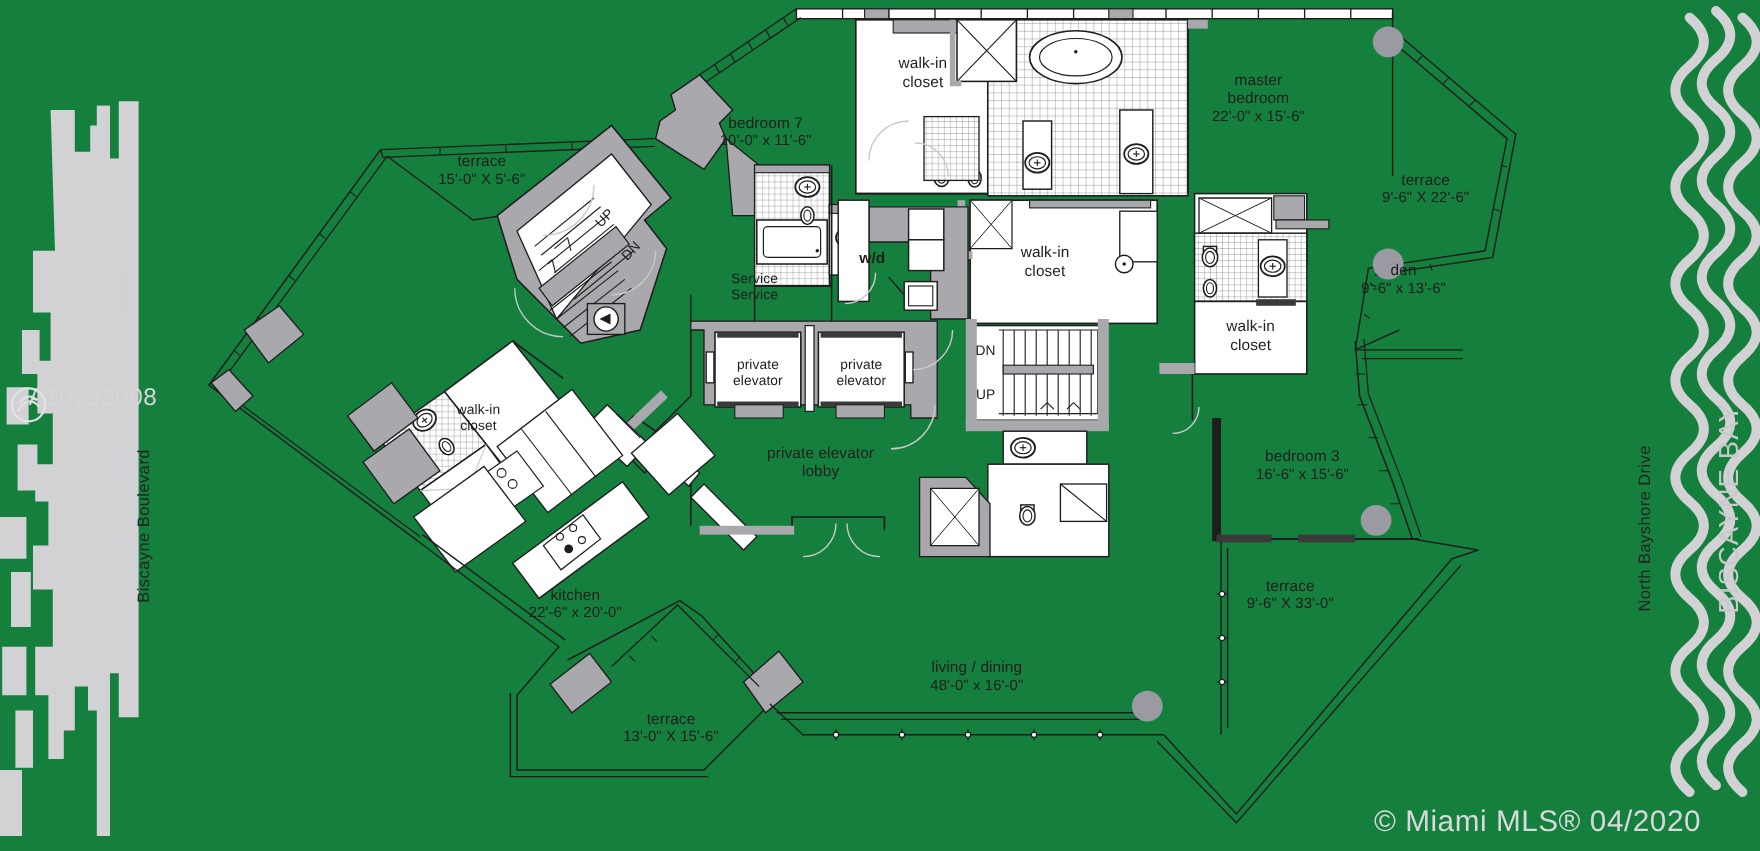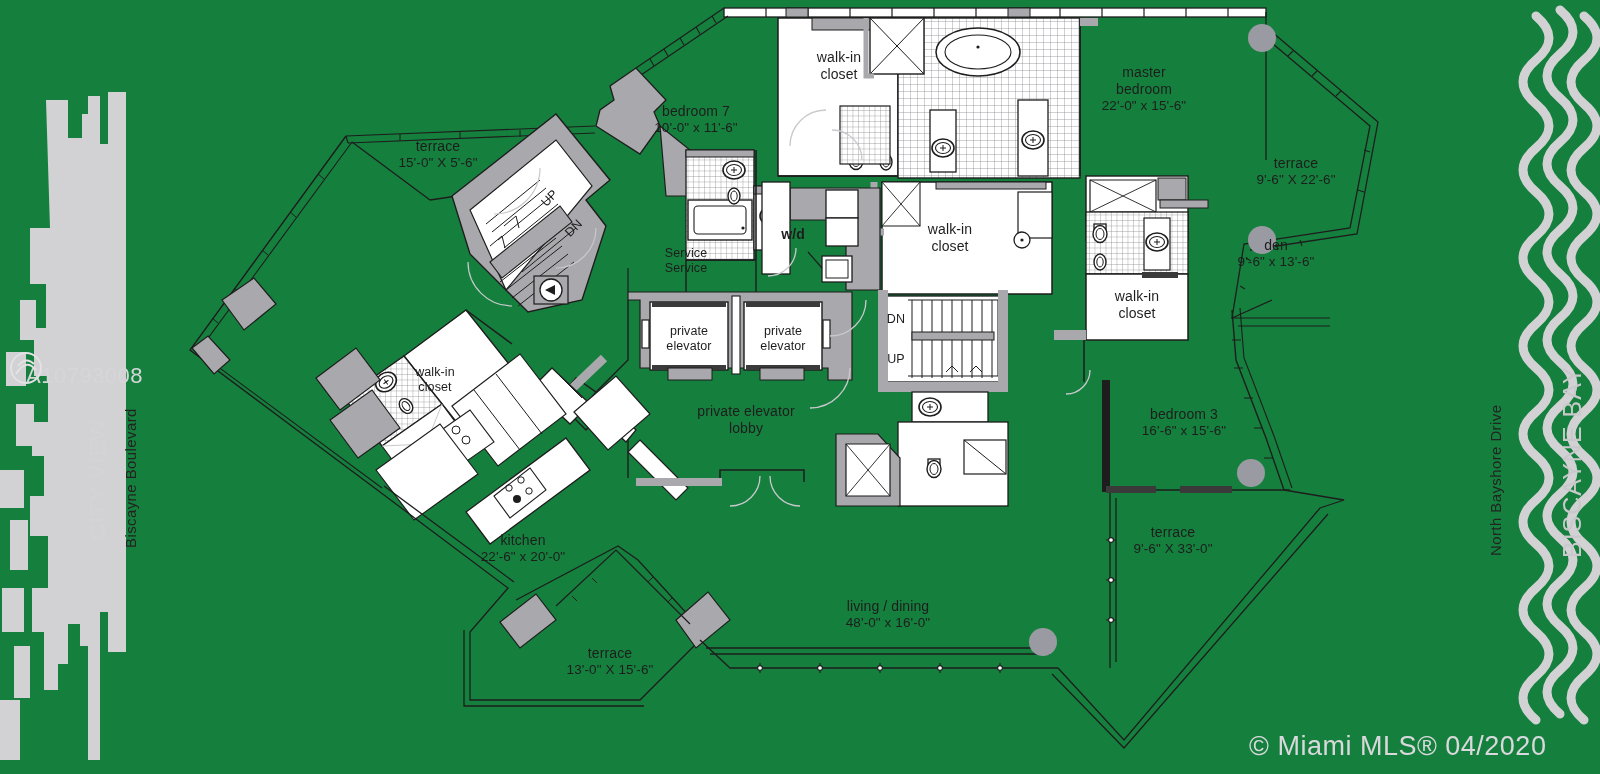--- a/index.html
+++ b/index.html
@@ -563,21 +563,21 @@
   </div>
 
   <div class="sideword" style="left:1487px;top:556px;transform:rotate(-90deg);">
     <span>North Bayshore Drive</span>
   </div>
 
   <div class="bigghost" style="left:1558px;top:558px;transform:rotate(-90deg);">
     <span>BISCAYNE BAY</span>
   </div>
 
-  <div class="wm wm-id" style="left:26px;top:363px;">
+  <div class="wm wm-id" style="left:26px;top:348px;">
     <span>A10793008</span>
   </div>
 
   <svg class="layer" style="pointer-events:none;">
     <g transform="translate(10,352)" fill="none" stroke="#e2e2e4" stroke-width="2">
       <circle cx="16" cy="16" r="15"></circle>
       <path d="M6 22 q10 -16 20 -4"></path>
       <path d="M8 14 q8 -10 16 -2"></path>
     </g>
   </svg>

